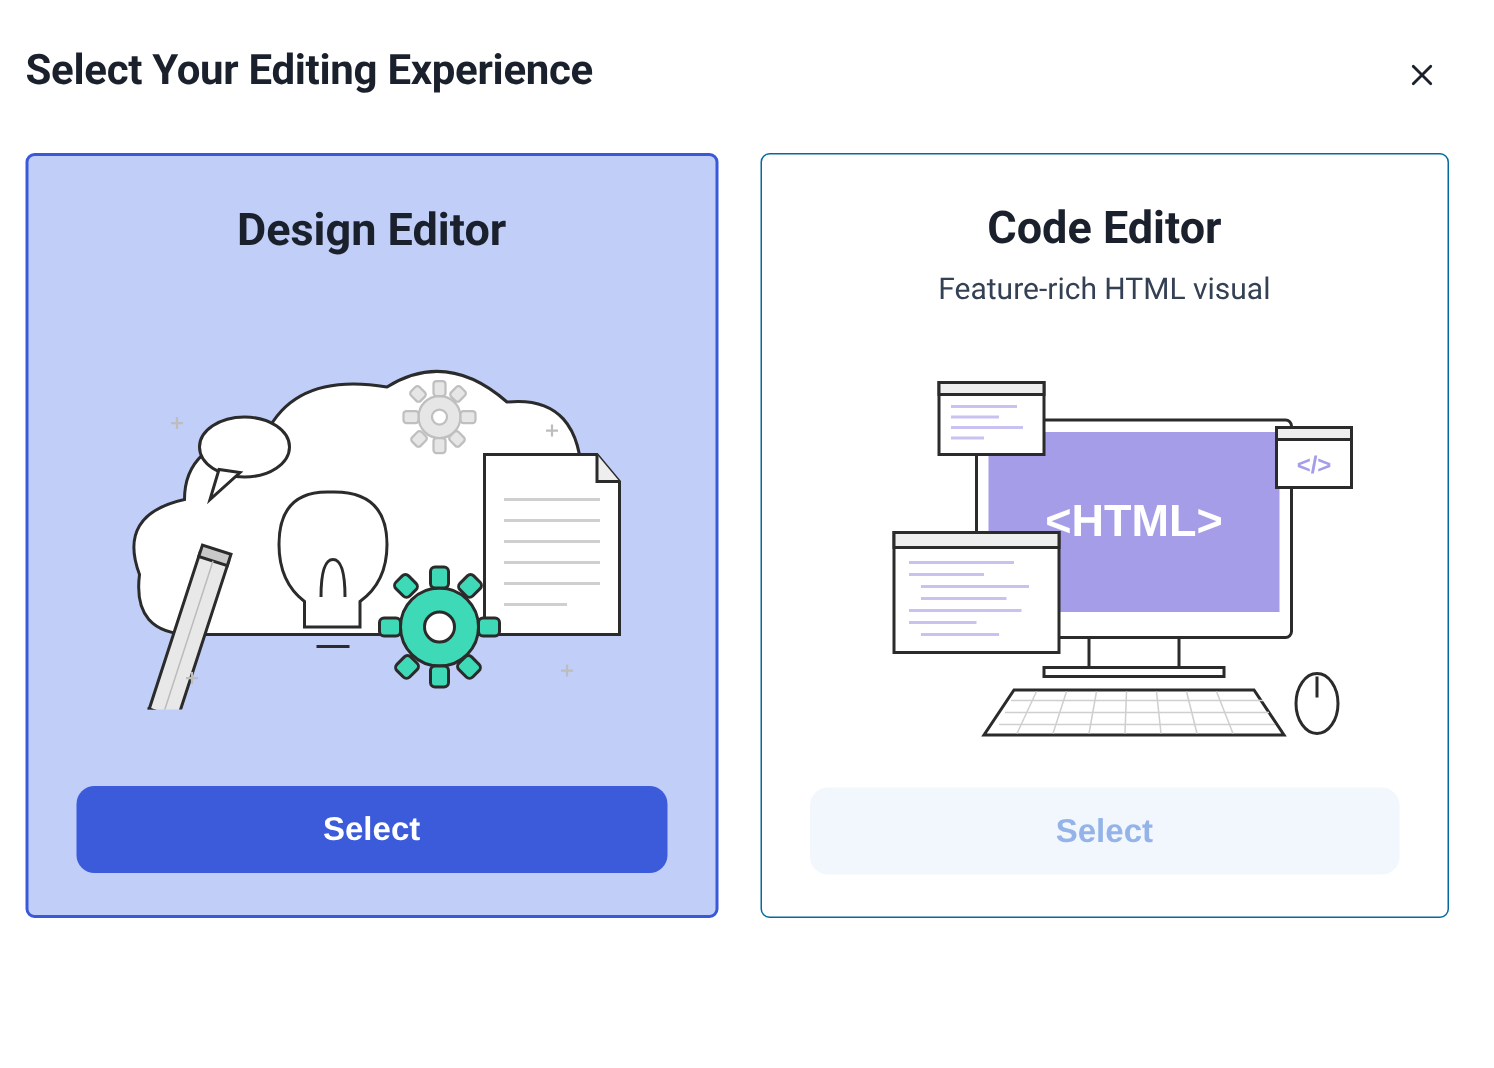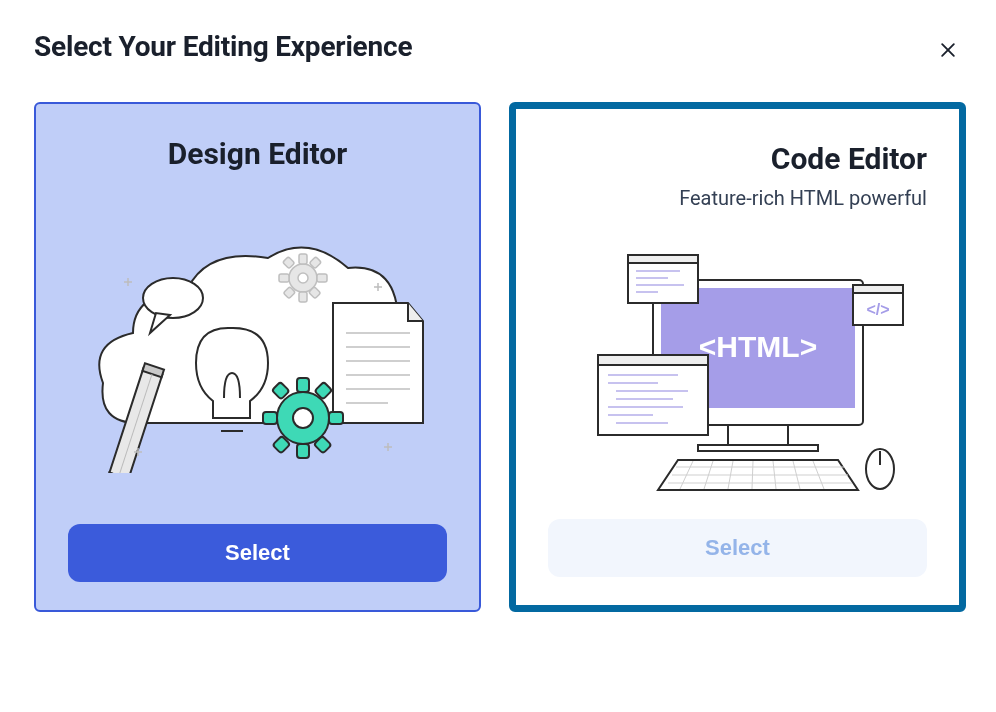--- a/index.html
+++ b/index.html
@@ -4,21 +4,21 @@
 <style>
   * { box-sizing: border-box; margin: 0; padding: 0; }
   html, body {
     width: 996px;
     height: 712px;
     font-family: -apple-system, BlinkMacSystemFont, "Segoe UI", Roboto, "Helvetica Neue", Arial, sans-serif;
     background: #fff;
     color: #1a202c;
   }
   .wrap {
-    padding: 30px 30px 30px 34px;
+    padding: 30px 30px 30px 17px;
   }
   .header-row {
     display: flex;
     justify-content: space-between;
     align-items: flex-start;
   }
   .title {
     font-size: 28px;
     font-weight: 700;
     color: #1a202c;
@@ -56,22 +56,21 @@
     align-items: center;
     height: 510px;
     position: relative;
   }
   .card.selected {
     background: #C0CEF8;
     border: 2px solid #3959D9;
   }
   .card.unselected {
     background: #fff;
-    border: 7px solid #0369a1;
-    align-items: flex-end;
+    border: 1px solid #0369a1;
   }
   .card-title {
     font-size: 30px;
     font-weight: 700;
     color: #1a202c;
     text-align: center;
   }
   .card-sub {
     margin-top: 10px;
     font-size: 20px;
@@ -203,21 +202,21 @@
             <path d="M310 220 l0 8 M306 224 l8 0"></path>
             <path d="M60 225 l0 8 M56 229 l8 0"></path>
           </g>
         </svg>
       </div>
       <button class="btn primary">Select</button>
     </div>
 
     <div class="card unselected">
       <div class="card-title">Code Editor</div>
-      <div class="card-sub">Feature-rich HTML powerful</div>
+      <div class="card-sub">Feature-rich HTML visual</div>
       <div class="illus">
         <svg viewBox="0 0 360 260" width="360" height="260">
 
           <g>
             <rect x="95" y="45" width="210" height="145" rx="4" fill="#fff" stroke="#2b2b2b" stroke-width="2"></rect>
             <rect x="103" y="53" width="194" height="120" fill="#A59DE8"></rect>
             <text x="200" y="122" text-anchor="middle" font-family="Arial" font-size="30" font-weight="700" fill="#fff">&lt;HTML&gt;</text>
             <rect x="170" y="190" width="60" height="20" fill="#fff" stroke="#2b2b2b" stroke-width="2"></rect>
             <rect x="140" y="210" width="120" height="6" fill="#fff" stroke="#2b2b2b" stroke-width="2"></rect>
           </g>

